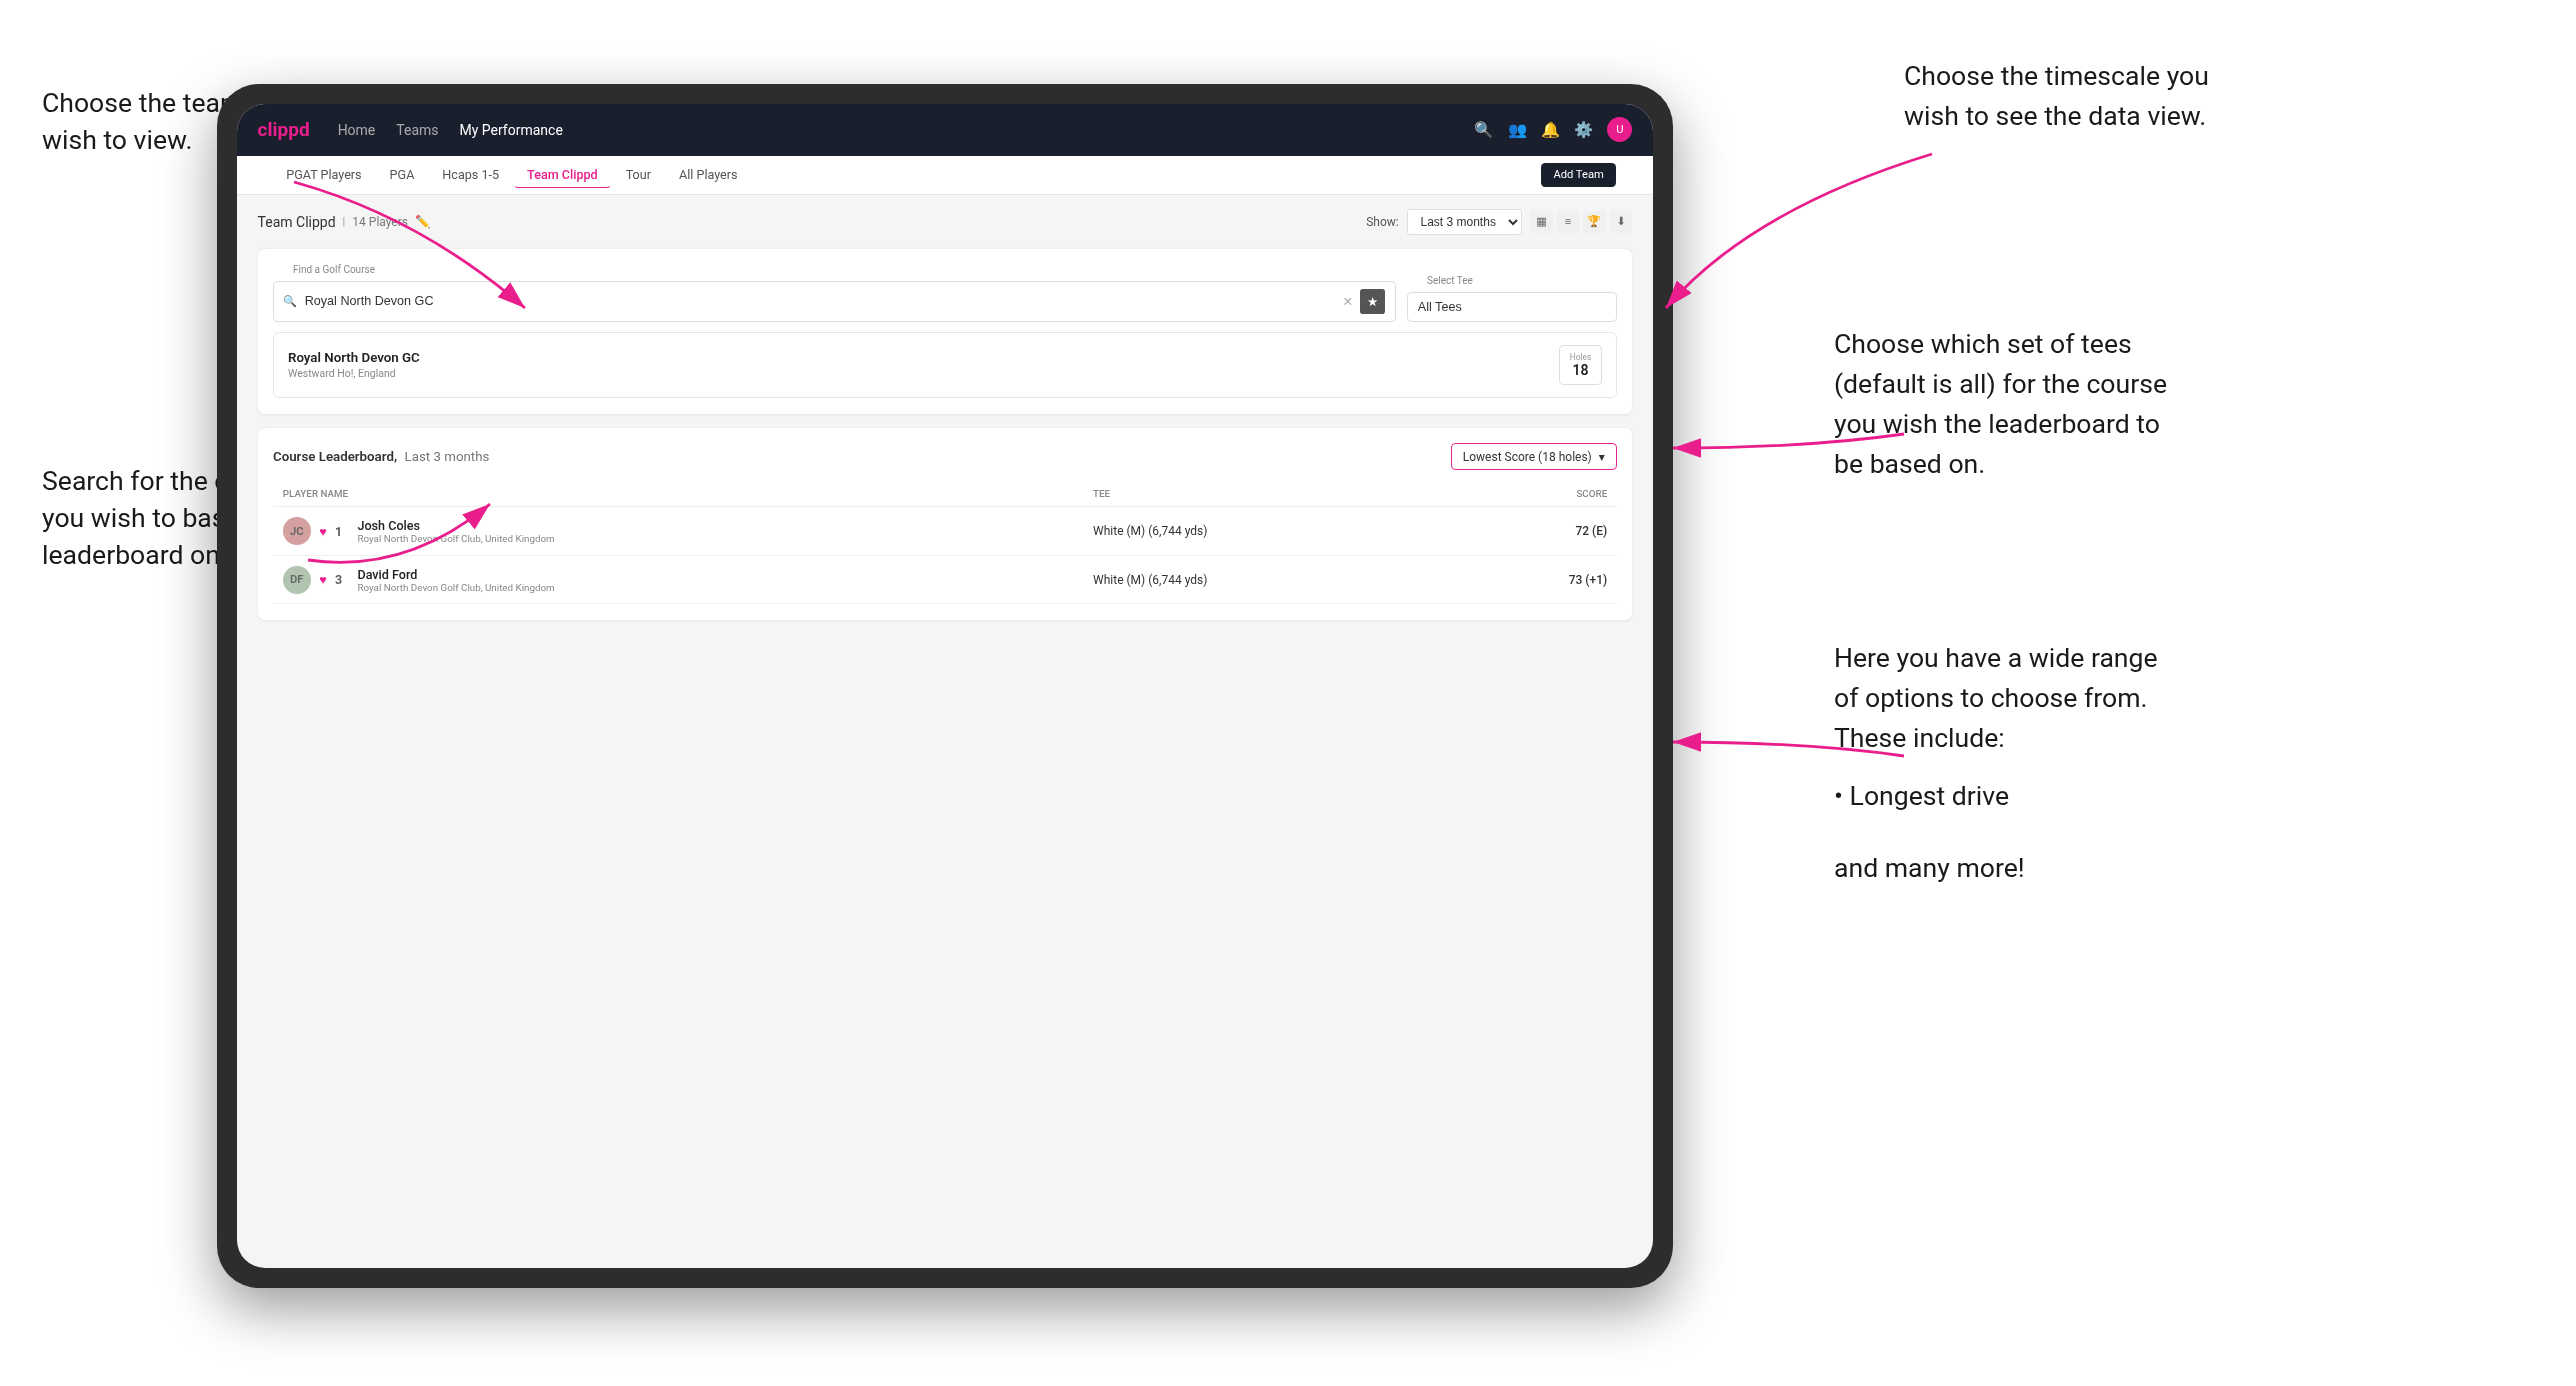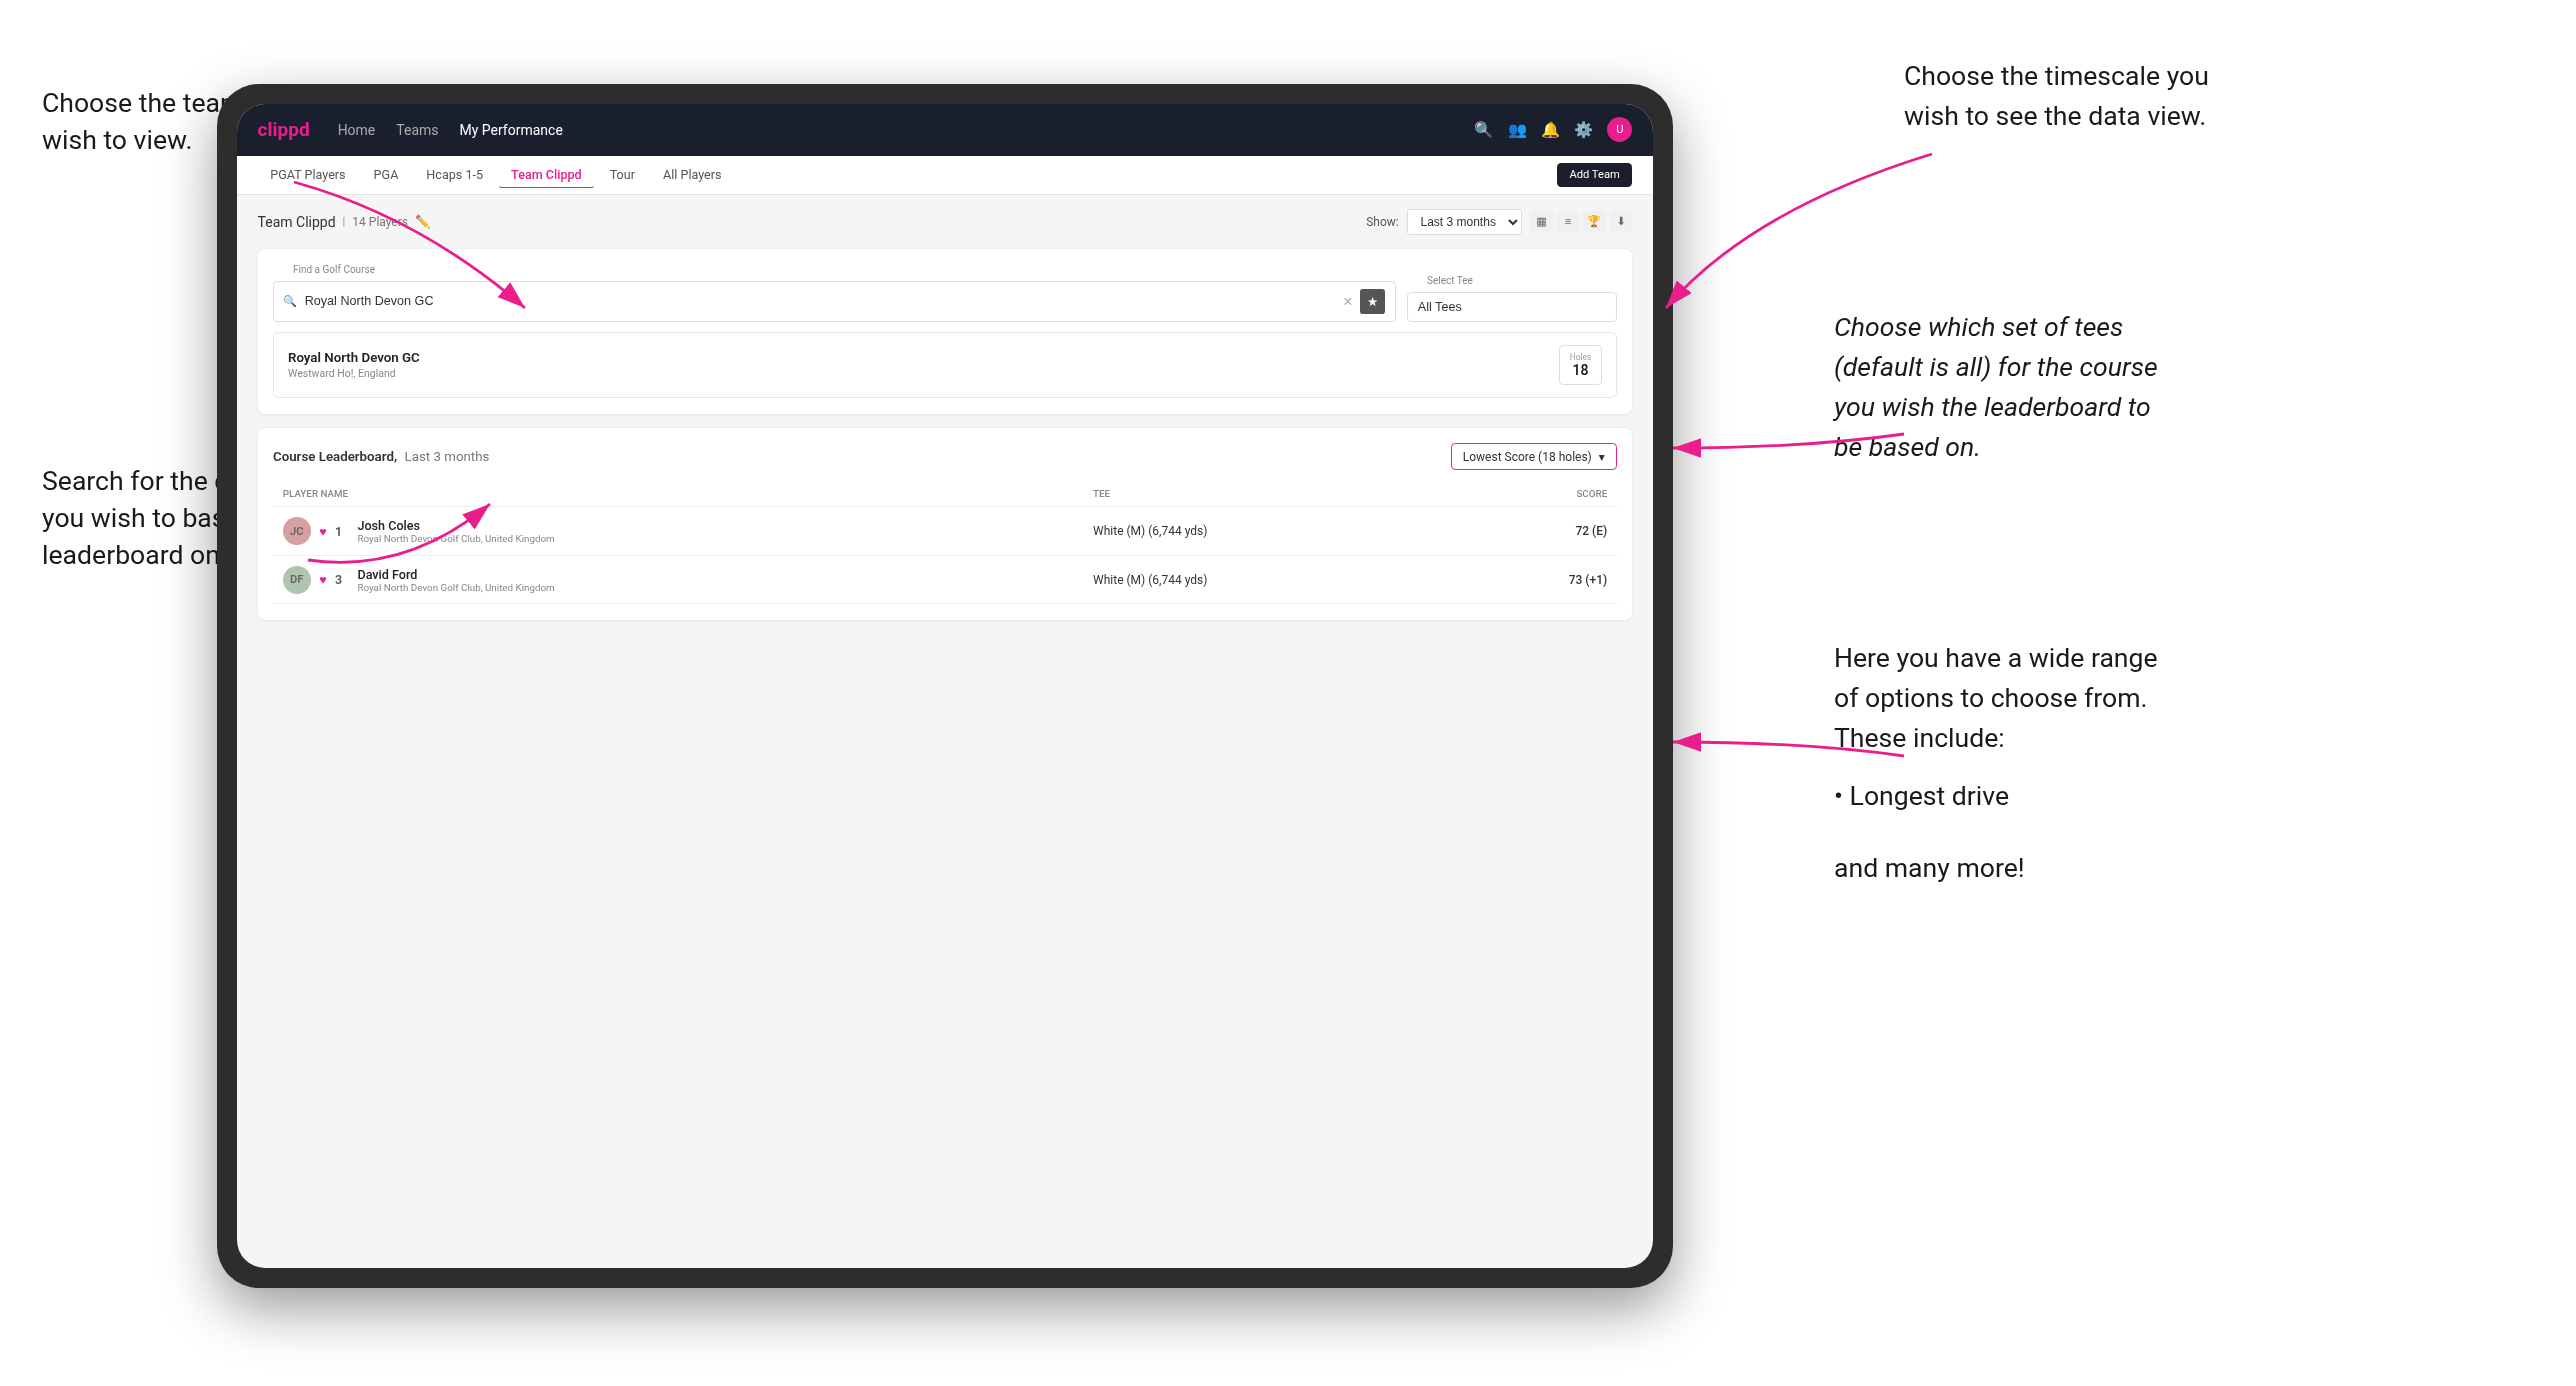--- a/index.html
+++ b/index.html
@@ -110,21 +110,21 @@
       color: white;
       font-size: 11.2px;
     }
 
     
     .sub-nav {
       background: #fff;
       height: 39px;
       display: flex;
       align-items: center;
-      padding: 0 21px;
+      padding: 0 37px;
       border-bottom: 0.7px solid #e5e5e5;
       flex-shrink: 0;
       gap: 2.8px;
     }
 
     .sub-nav-item {
       padding: 5.6px 12.6px;
       font-size: 12.6px;
       color: #555;
       cursor: pointer;
@@ -483,21 +483,21 @@
   <span>Search for the course</span><br>
   <span>you wish to base the</span><br>
   <span>leaderboard on.</span>
 </div>
 
 <div class="annotation annotation-right" style="top: 56px; width: 630px;">
   <span>Choose the timescale you</span><br>
   <span>wish to see the data view.</span>
 </div>
 
-<div class="annotation annotation-right" style="top: 307px; width: 700px; font-style: italic;">
+<div class="annotation annotation-right" style="top: 324px; width: 700px;">
   <span>Choose which set of tees</span><br>
   <span>(default is all) for the course</span><br>
   <span>you wish the leaderboard to</span><br>
   <span>be based on.</span>
 </div>
 
 <div class="annotation annotation-right" style="top: 630px; width: 700px; margin-top: 8px;">
   <span>Here you have a wide range</span><br>
   <span>of options to choose from.</span><br>
   <span>These include:</span>

